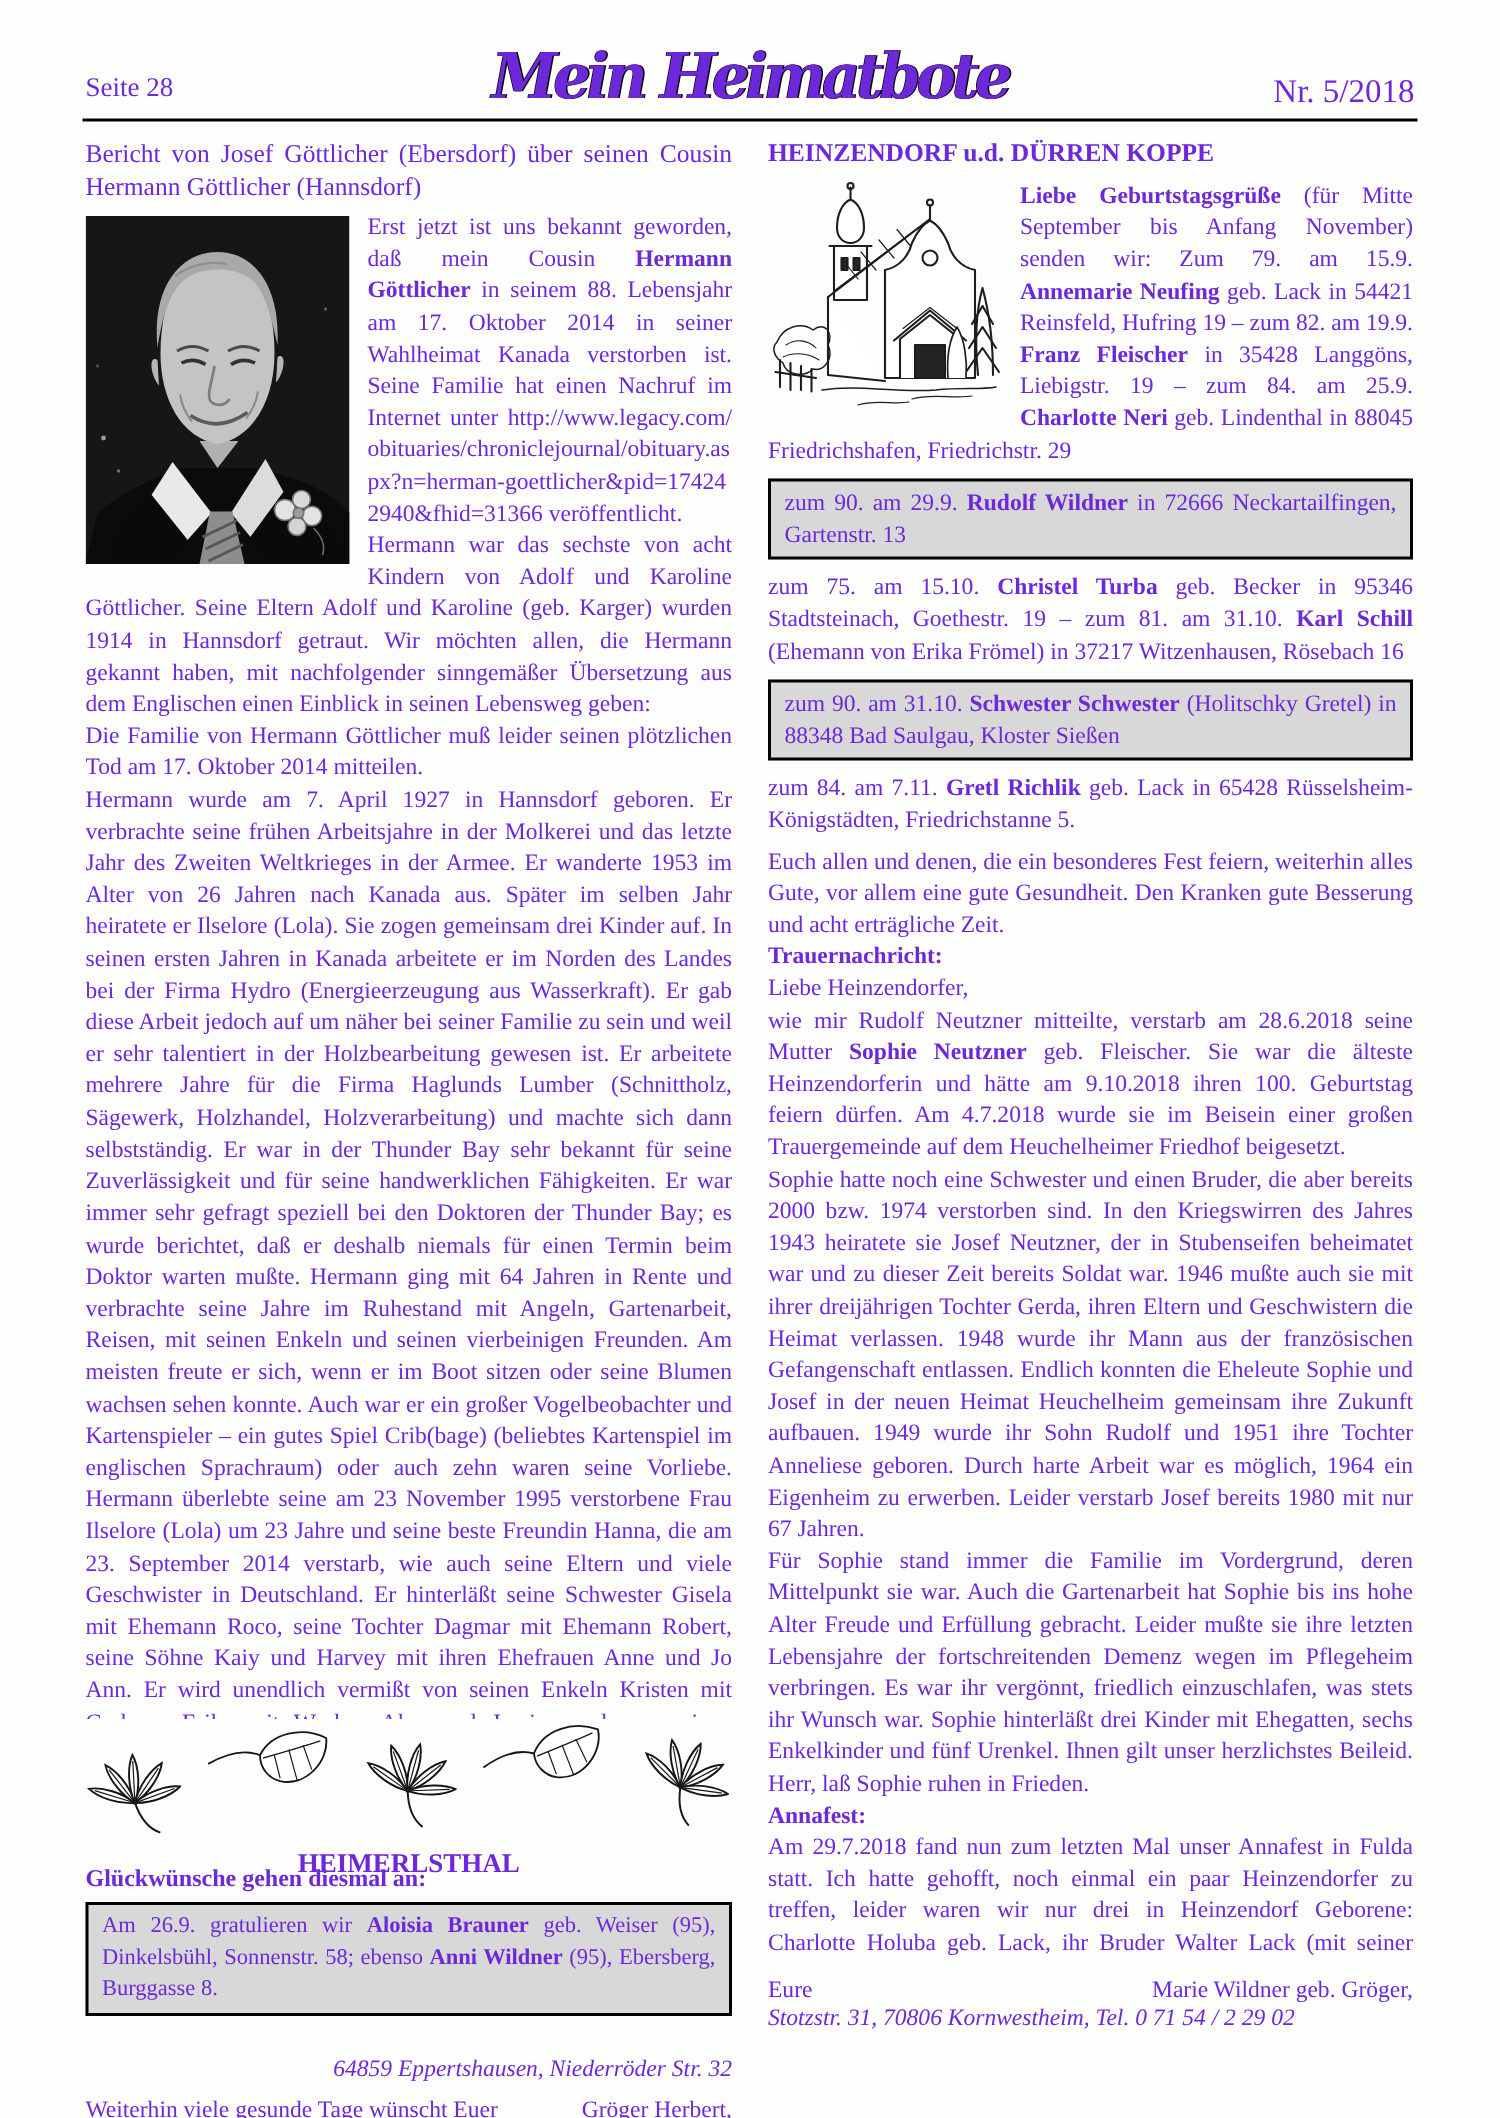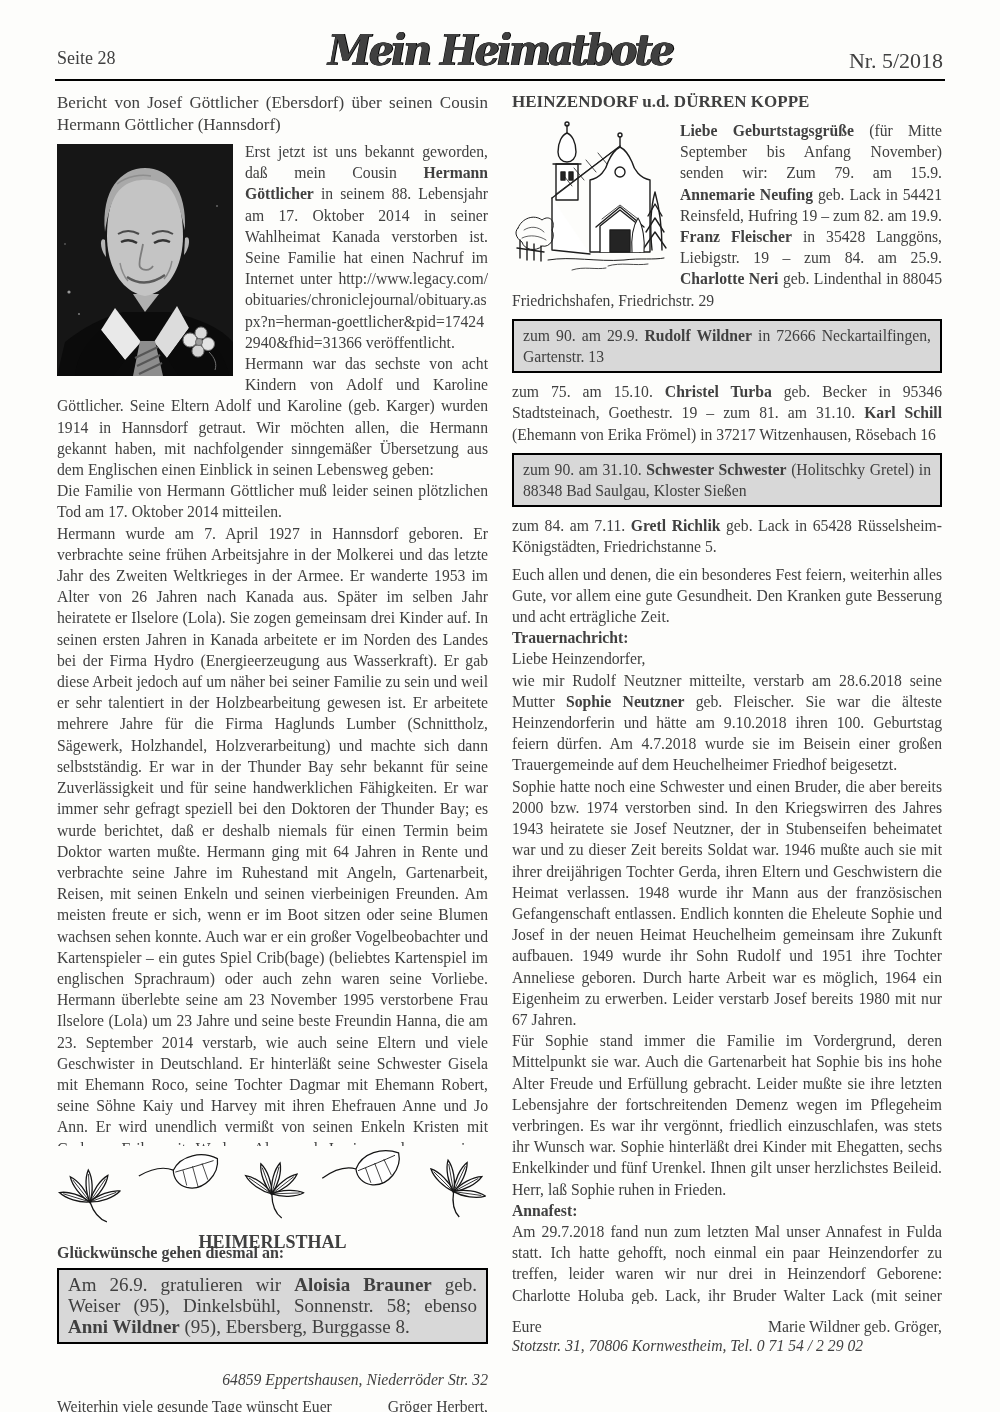--- a/index.html
+++ b/index.html
@@ -1,16 +1,16 @@
 <!DOCTYPE html>
 <html lang="de"><head>
 <meta charset="utf-8">
 <style>
   html,body{margin:0;padding:0;background:#9a9a9a;}
-  .page{position:relative;width:1000px;height:1412px;background:#fdfdfb;color:#404040;
+  .page{position:relative;width:1000px;height:1412px;background:#fdfdfb;color:#6d28d9;
         font-family:"Liberation Serif",serif;overflow:hidden;}
   
   .page-label{position:absolute;left:57px;top:48px;font-size:18px;}
   .issue-label{position:absolute;right:57px;top:48px;font-size:22px;}
   .masthead{position:absolute;left:0;right:0;top:26px;text-align:center;
             font-family:"DejaVu Serif",serif;font-weight:bold;font-style:italic;
             font-size:42px;letter-spacing:-3px;
             text-shadow:1px 0 0 #000,-0.5px 0 0 #000;transform:scaleX(.94);}
   .head-rule{position:absolute;left:55px;right:55px;top:79px;height:2px;background:#000;}
   
@@ -33,21 +33,21 @@
               justify-content:space-between;align-items:flex-start;}
   .leaf{width:64px;height:66px;}
   .leaf svg{width:100%;height:100%;display:block;}
   .leaf.v2{width:92px;height:56px;}
   .section-title{position:absolute;left:57px;top:1214px;width:431px;text-align:center;
                  font-size:18px;font-weight:bold;}
   .greetings-heading{position:absolute;left:57px;top:1244px;width:431px;
                      font-size:16px;font-weight:bold;}
   .gift-box{position:absolute;left:57px;top:1268px;width:431px;box-sizing:border-box;
             border:2px solid #000;background:#d8d8d8;padding:4px 9px;
-            font-size:19px;line-height:21.2px;text-align:justify;}
+            font-size:15px;line-height:21.2px;text-align:justify;}
   .signoff{display:flex;justify-content:space-between;font-size:15.7px;line-height:21.2px;}
   .signoff-left{position:absolute;left:57px;top:1396px;width:431px;align-items:flex-end;}
   .signoff-left-addr{position:absolute;left:57px;top:1371px;width:431px;text-align:right;
                      font-style:italic;font-size:15.7px;}
   .signoff-right{position:absolute;left:512px;top:1316px;width:430px;}
   .signoff-right-addr{position:absolute;left:512px;top:1337px;width:430px;text-align:left;
                       font-style:italic;font-size:15.7px;}
   .sig-name{}
 </style>
 </head>

